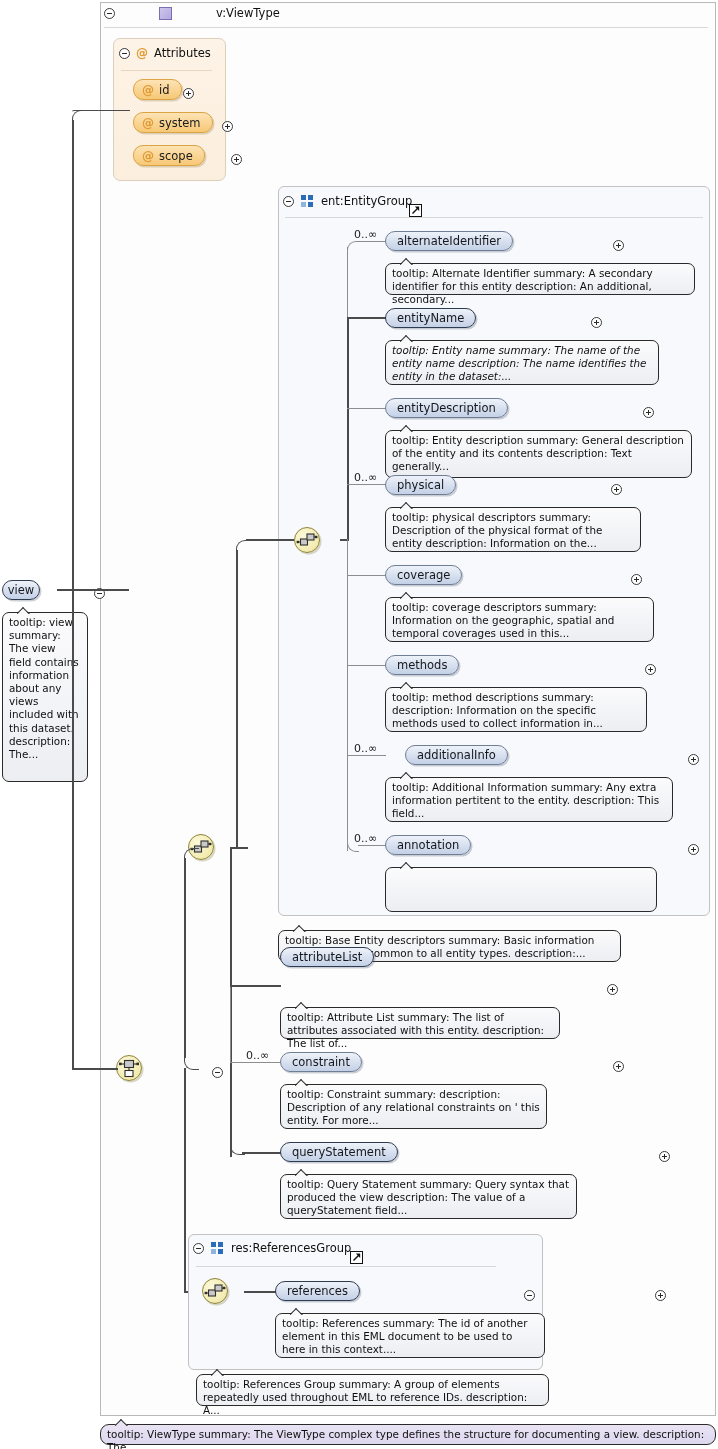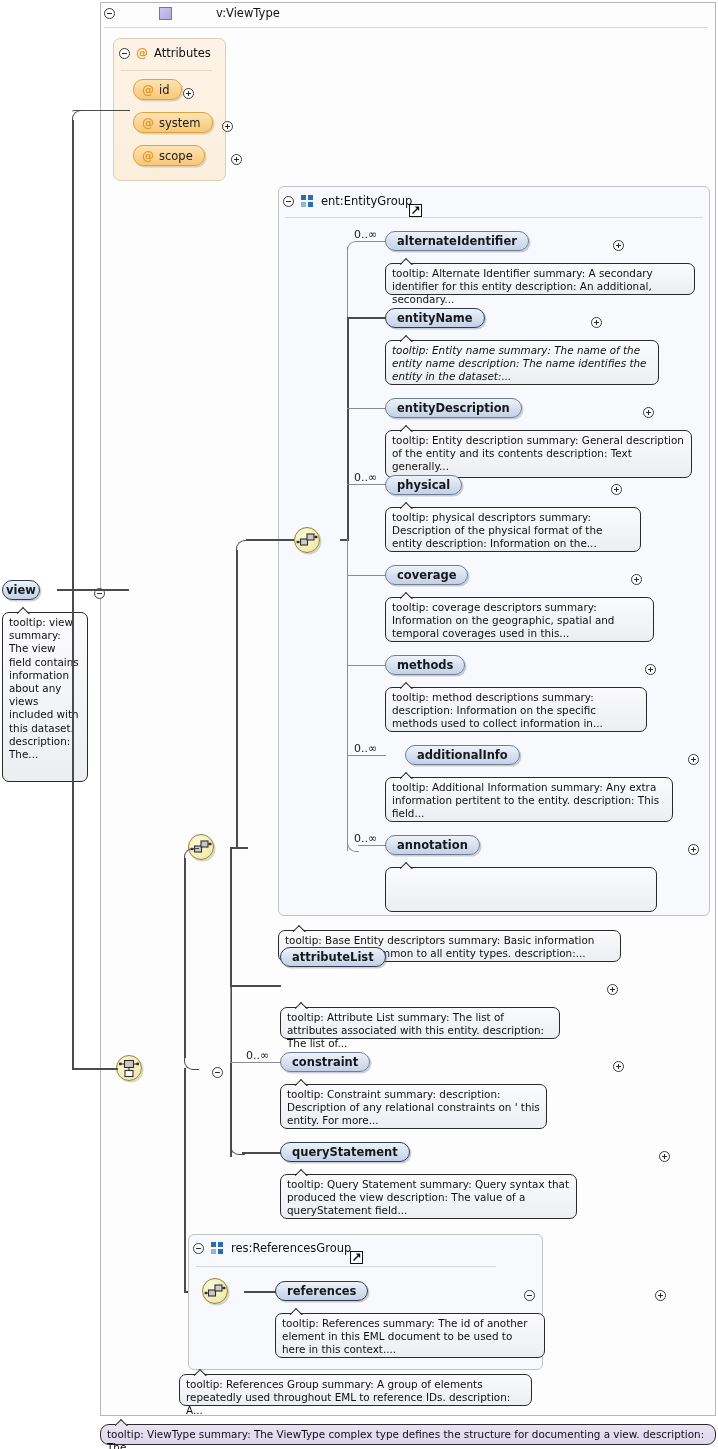--- a/index.html
+++ b/index.html
@@ -84,21 +84,21 @@
     box-shadow:1.5px 1.5px 0 rgba(120,90,40,.22);
     box-sizing:border-box;
   }
 
   
   .el-pill{
     position:absolute;display:flex;align-items:center;justify-content:center;
     height:20px;padding:0 11px;
     border:1px solid #6f7d95;border-radius:10px;
     background:linear-gradient(180deg,#eef2f9 0%,#c3d0e6 100%);
-    font-size:11.5px;font-weight:bold;color:#15181d;white-space:nowrap;
+    font-size:11.5px;font-weight:normal;color:#15181d;white-space:nowrap;
     box-shadow:1.5px 1.5px 0 rgba(90,100,120,.30);
     box-sizing:border-box;
   }
   .el-pill.strong{border-color:#2f3b50;border-width:1.4px;}
 
   
   .tip{
     position:absolute;
     border:1px solid #2a2a2a;border-radius:7px;
     background:linear-gradient(180deg,#fbfbfc 0%,#eceef2 100%);
@@ -499,21 +499,21 @@
   <div class="el-pill strong" style="left:275px;top:1281px;">
     <span>references</span>
   </div>
   <div class="pm plus abs" style="left:349px;top:1286px;"></div>
   <div class="tip" style="left:275px;top:1313px;width:270px;height:45px;">
     <span class="nub"></span>
     <span>tooltip: References summary: The id of another element in this EML document to be used to here in this context....</span>
   </div>
 
   
-  <div class="tip" style="left:179px;top:1374px;width:353px;height:32px;">
+  <div class="tip" style="left:196px;top:1374px;width:353px;height:32px;">
     <span class="nub"></span>
     <span>tooltip: References Group summary: A group of elements repeatedly used throughout EML to reference IDs. description: A...</span>
   </div>
 
   
   <div class="tip purple" style="left:100px;top:1424px;width:616px;height:21px;padding-top:3px;">
     <span class="nub"></span>
     <span>tooltip: ViewType summary: The ViewType complex type defines the structure for documenting a view. description: The...</span>
   </div>
 

